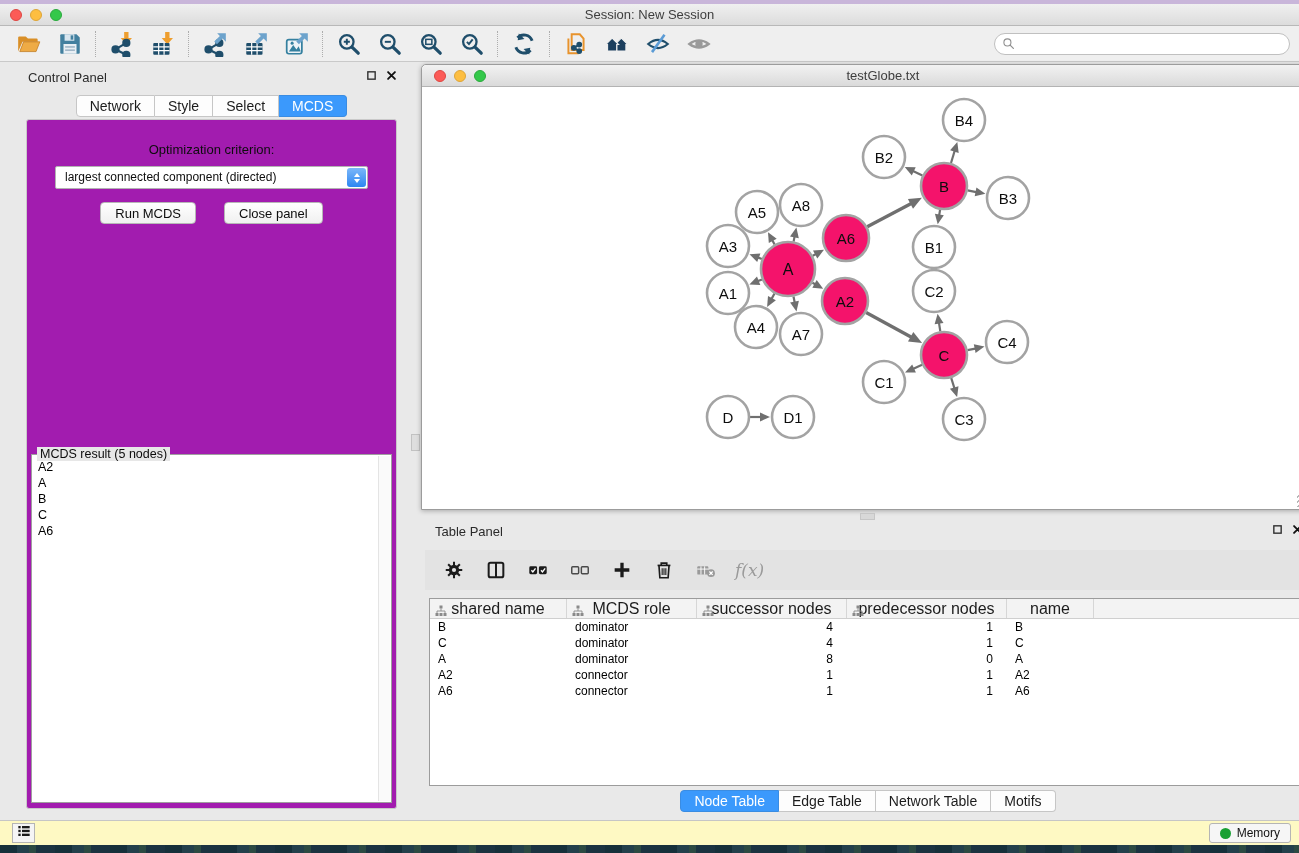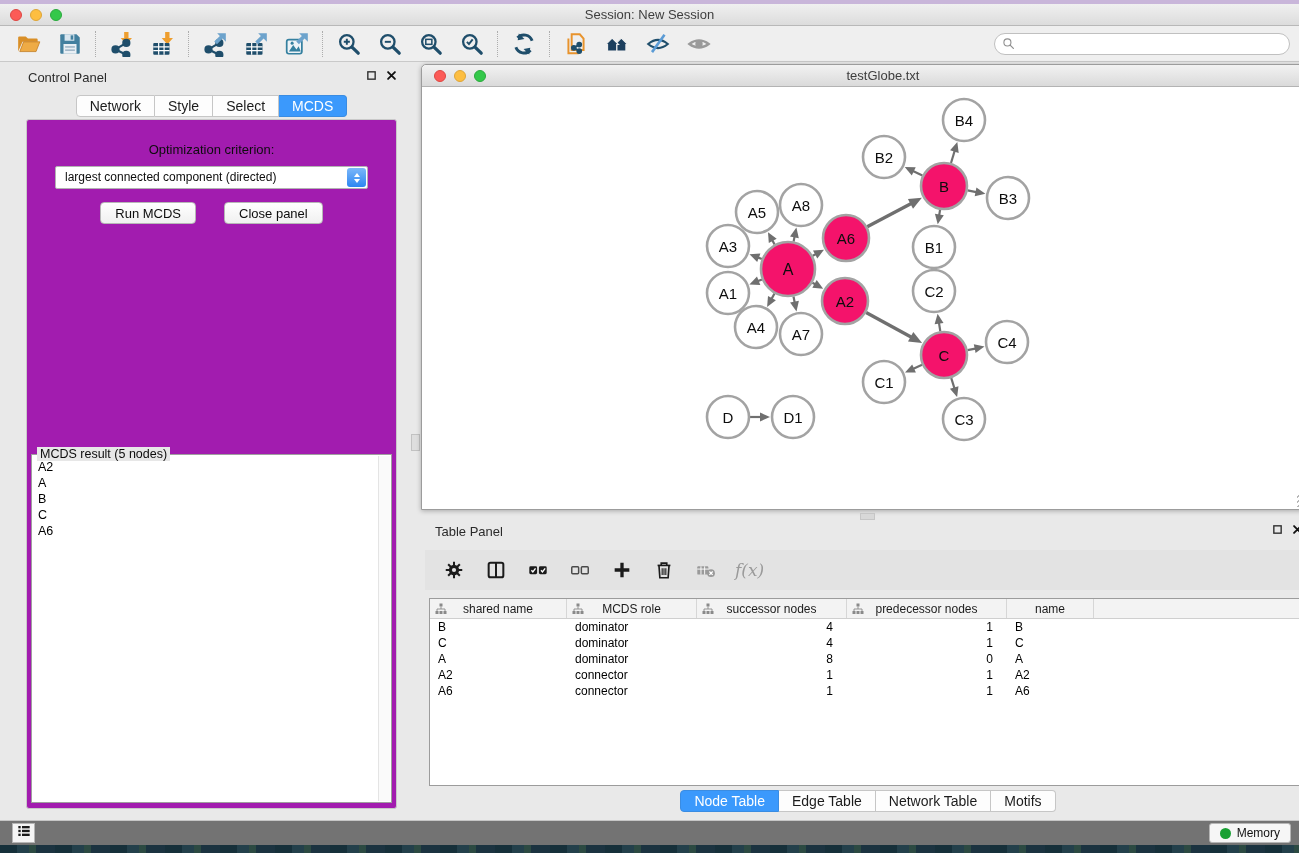--- a/index.html
+++ b/index.html
@@ -84,31 +84,31 @@
   .tp-title { position:absolute; top:4px; left:14px; font-size:13px; color:#2a2a2a; }
   .tp-ctls { position:absolute; right:12px; top:4px; display:flex; gap:9px; align-items:center; }
   .tp-ctls span svg { width:11px; height:11px; display:block; }
   .tp-toolbar { position:absolute; top:30px; left:4px; right:7px; height:40px; background:#e3e3e3;
     display:flex; align-items:center; padding-left:16px; gap:16px; }
   .tp-icon { width:26px; height:26px; display:flex; align-items:center; justify-content:center; }
   .tp-icon svg { width:22px; height:22px; }
   .tp-table { position:absolute; top:78px; left:8px; right:7px; height:188px; background:#fff;
     border:1px solid #9c9c9c; overflow:hidden; }
   .t-head { display:flex; height:20px; background:#f3f3f3; border-bottom:1px solid #cfcfcf; }
-  .t-hcell { position:relative; border-right:1px solid #d6d6d6; font-size:12px; color:#1c1c1c;
+  .t-hcell { position:relative; border-right:1px solid #d6d6d6; font-size:16px; color:#1c1c1c;
     display:flex; align-items:center; justify-content:center; }
   .t-hcell .hier { position:absolute; left:5px; top:4px; }
   .t-hcell.fill { border-right:none; flex:1; }
   .t-row { display:flex; height:16px; }
   .t-cell { font-size:12px; color:#000; line-height:16px; padding:0 8px; white-space:nowrap; overflow:hidden; }
   .t-cell.num { text-align:right; padding-right:14px; }
   .tp-tabs { position:absolute; top:270px; left:0; width:100%; }
 
   
-  .statusbar { position:absolute; left:0; right:0; bottom:8px; height:25px; background:#737373; border-top:1px solid #c6c6c6; }
+  .statusbar { position:absolute; left:0; right:0; bottom:8px; height:25px; background:#fef9c3; border-top:1px solid #c6c6c6; }
   .status-left-btn { position:absolute; left:12px; top:2px; width:23px; height:20px; background:#f5f5f5;
     border:1px solid #b5b5b5; display:flex; align-items:center; justify-content:center; }
   .status-left-btn svg { width:16px; height:16px; }
   .memory-btn { position:absolute; right:8px; top:2px; height:20px; background:#f6f6f6; border:1px solid #b5b5b5;
     border-radius:3px; display:flex; align-items:center; gap:6px; padding:0 10px; font-size:12px; color:#111; }
   .memory-dot { width:11px; height:11px; border-radius:50%; background:#18a033; }
 </style>
 </head>
 <body>
 

